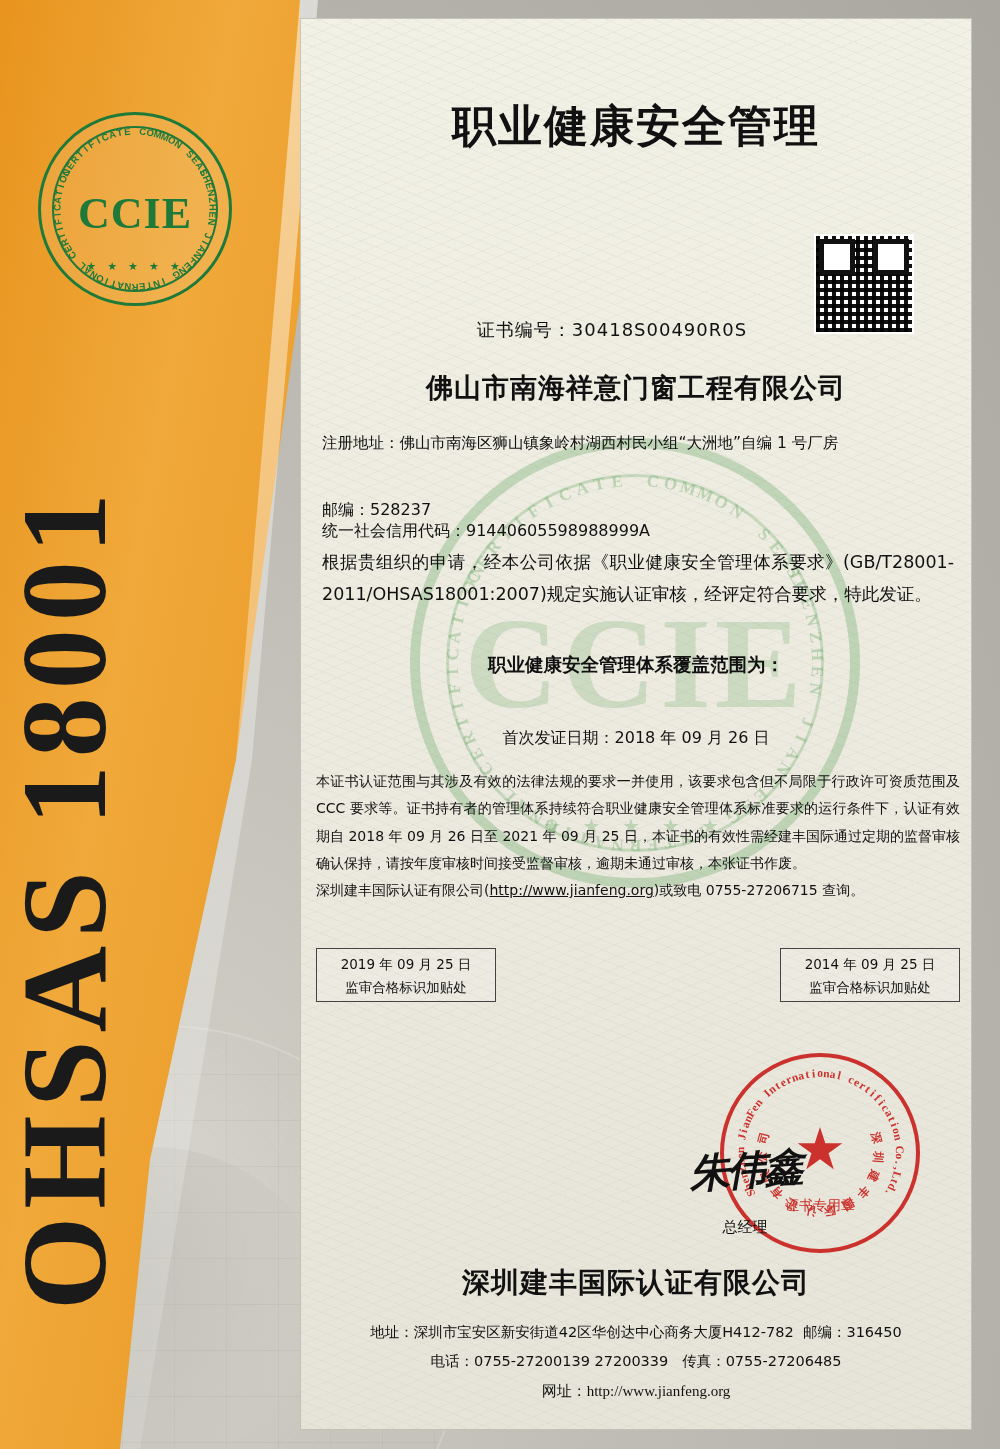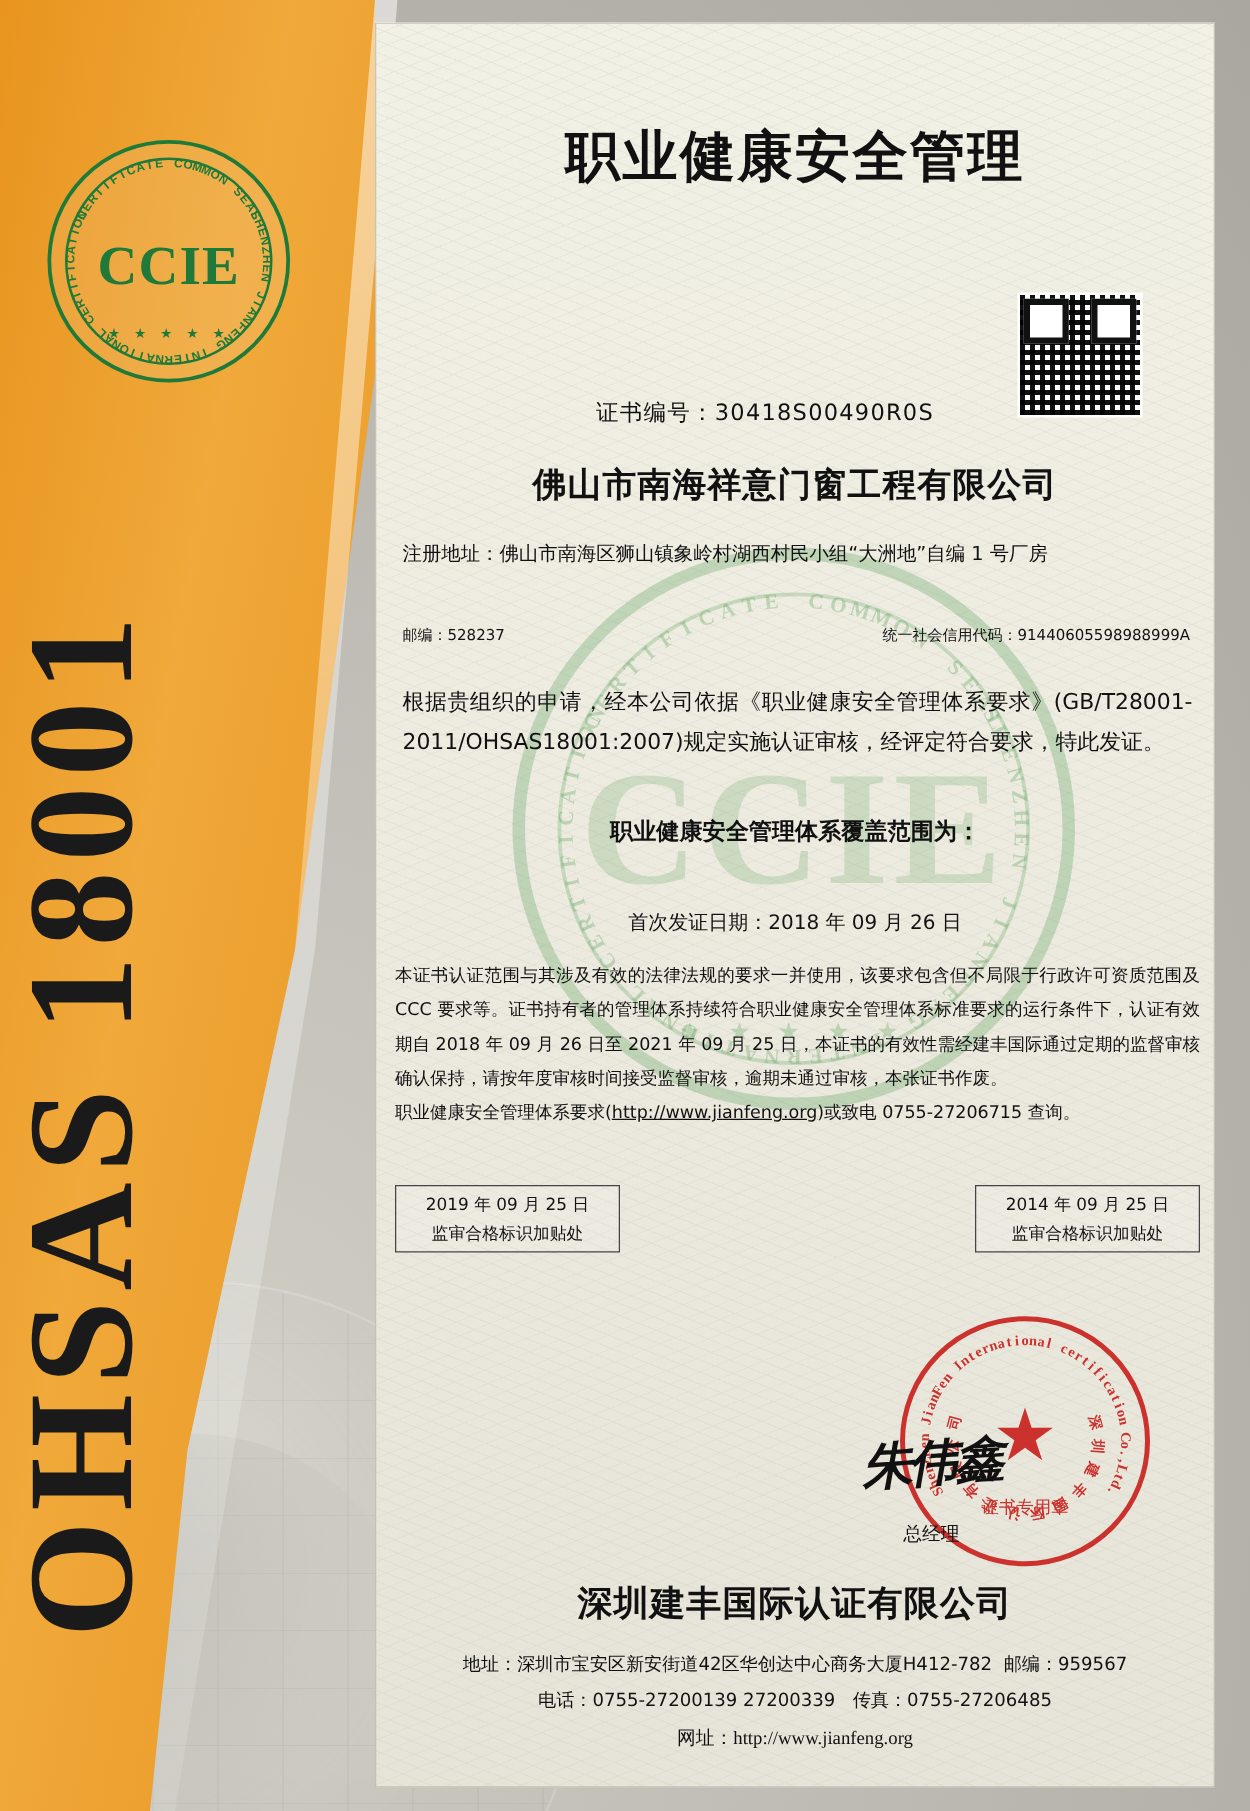--- a/index.html
+++ b/index.html
@@ -154,22 +154,22 @@
     position:absolute;left:0;top:352px;width:672px;text-align:center;
     font-family:"DejaVu Sans", sans-serif;font-weight:700;font-size:27px;color:#111;letter-spacing:1px;
   }
   .addr{
     position:absolute;left:22px;top:410px;width:630px;
     font-family:"DejaVu Sans", sans-serif;font-size:15.5px;color:#111;line-height:1.95;
   }
   .addr .row{display:block;white-space:nowrap;}
   .meta{
     position:absolute;left:22px;top:482px;width:630px;
-    font-family:"DejaVu Sans", sans-serif;font-size:12px;color:#111;
-    display:flex;justify-content:space-between;
+    font-family:"DejaVu Sans", sans-serif;font-size:16px;color:#111;
+    display:flex;flex-direction:column;
   }
   .para{
     position:absolute;left:22px;top:528px;width:632px;
     font-family:"DejaVu Sans", sans-serif;font-size:17.5px;color:#111;line-height:1.85;
     text-align:justify;
   }
   .scope-title{
     position:absolute;left:0;top:634px;width:672px;text-align:center;
     font-family:"DejaVu Sans", sans-serif;font-weight:700;font-size:18.5px;color:#111;
   }
@@ -436,21 +436,21 @@
 
       <div class="scope-title">职业健康安全管理体系覆盖范围为：</div>
 
       <div class="firstissue">
         <span>首次发证日期：</span><span>2018 年 09 月 26 日</span>
       </div>
 
       <div class="legal">
         <p>本证书认证范围与其涉及有效的法律法规的要求一并使用，该要求包含但不局限于行政许可资质范围及 CCC 要求等。证书持有者的管理体系持续符合职业健康安全管理体系标准要求的运行条件下，认证有效期自 2018 年 09 月 26 日至 2021 年 09 月 25 日，本证书的有效性需经建丰国际通过定期的监督审核确认保持，请按年度审核时间接受监督审核，逾期未通过审核，本张证书作废。</p>
         <p>
-          <span>职业健康安全管理体系要求(</span><a href="#">http://www.jianfeng.org</a><span>)或致电 0755-27206715 查询。</span>
+          <span>深圳建丰国际认证有限公司(</span><a href="#">http://www.jianfeng.org</a><span>)或致电 0755-27206715 查询。</span>
         </p>
       </div>
 
       <div class="stamps">
         <div class="stampbox left">
           <div>2019 年 09 月 25 日</div>
           <div>监审合格标识加贴处</div>
         </div>
         <div class="stampbox right">
           <div>2014 年 09 月 25 日</div>
@@ -530,21 +530,21 @@
         <div class="inner-text">证书专用章</div>
       </div>
 
       <div class="sign">朱伟鑫</div>
       <div class="sign-label">总经理</div>
 
       <div class="footer-company">深圳建丰国际认证有限公司</div>
 
       <div class="footer-lines">
         <div>
-          <span>地址：</span><span>深圳市宝安区新安街道42区华创达中心商务大厦H412-782</span>&nbsp;&nbsp;<span>邮编：</span><span>959567</span>
+          <span>地址：</span><span>深圳市宝安区新安街道42区华创达中心商务大厦H412-782</span>&nbsp;&nbsp;<span>邮编：</span><span>316450</span>
         </div>
         <div>
           <span>电话：</span><span>0755-27200139    27200339</span>&nbsp;&nbsp;&nbsp;<span>传真：</span><span>0755-27206485</span>
         </div>
         <div class="web">
           <span>网址：</span><span>http://www.jianfeng.org</span>
         </div>
       </div>
 
     </div>

